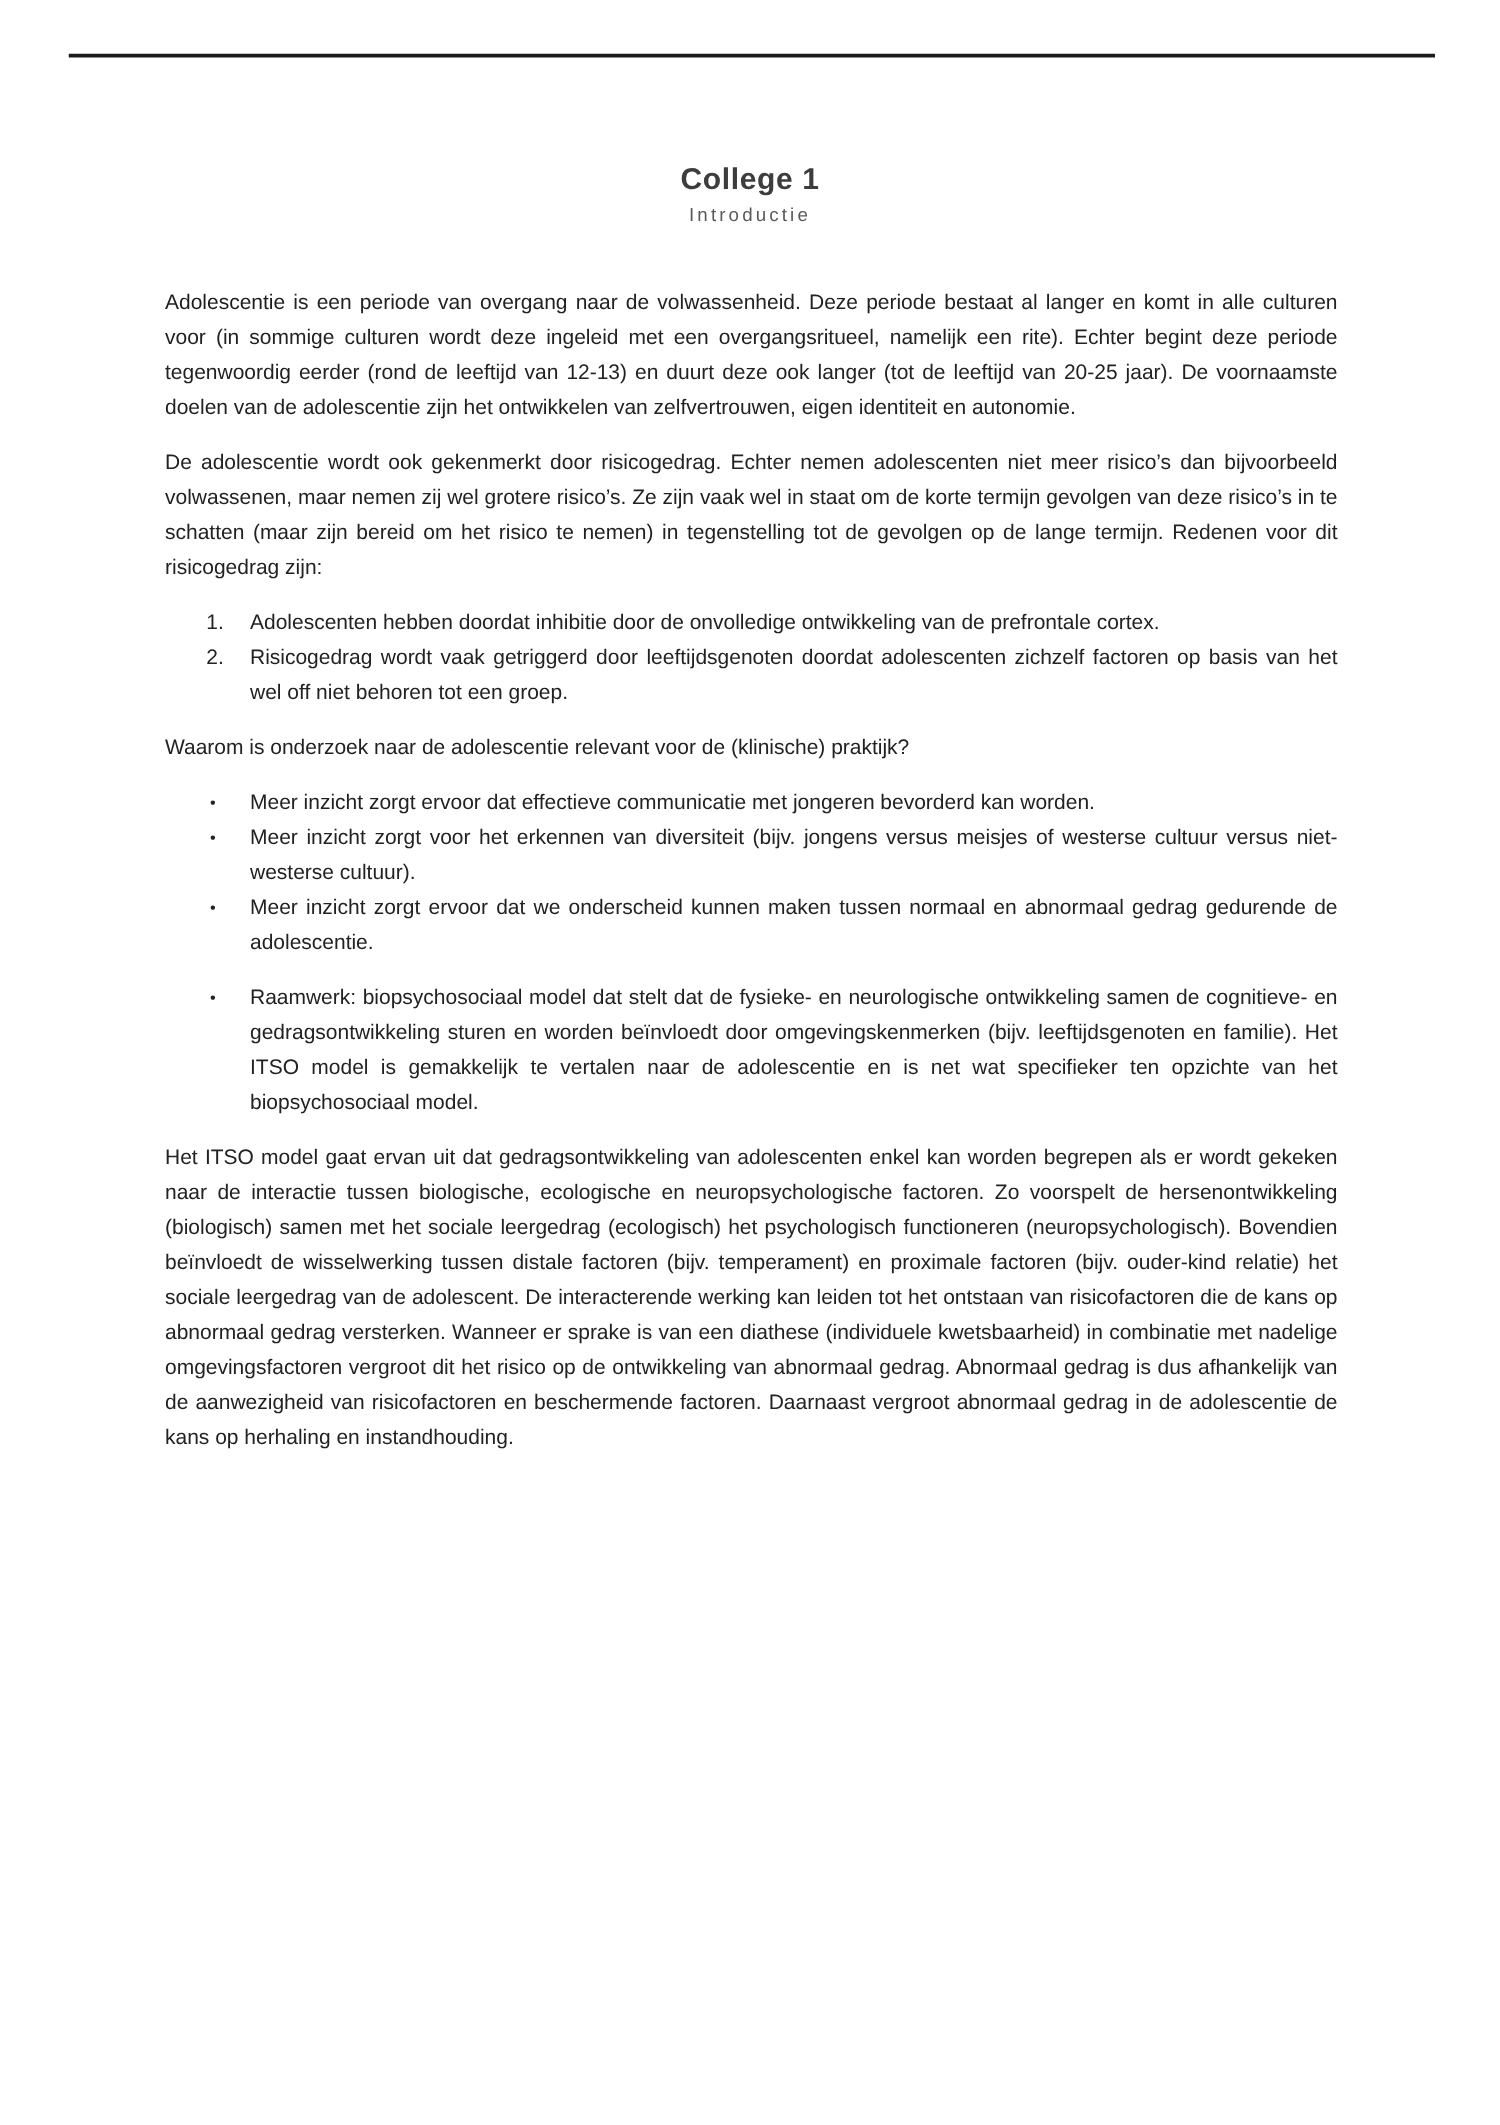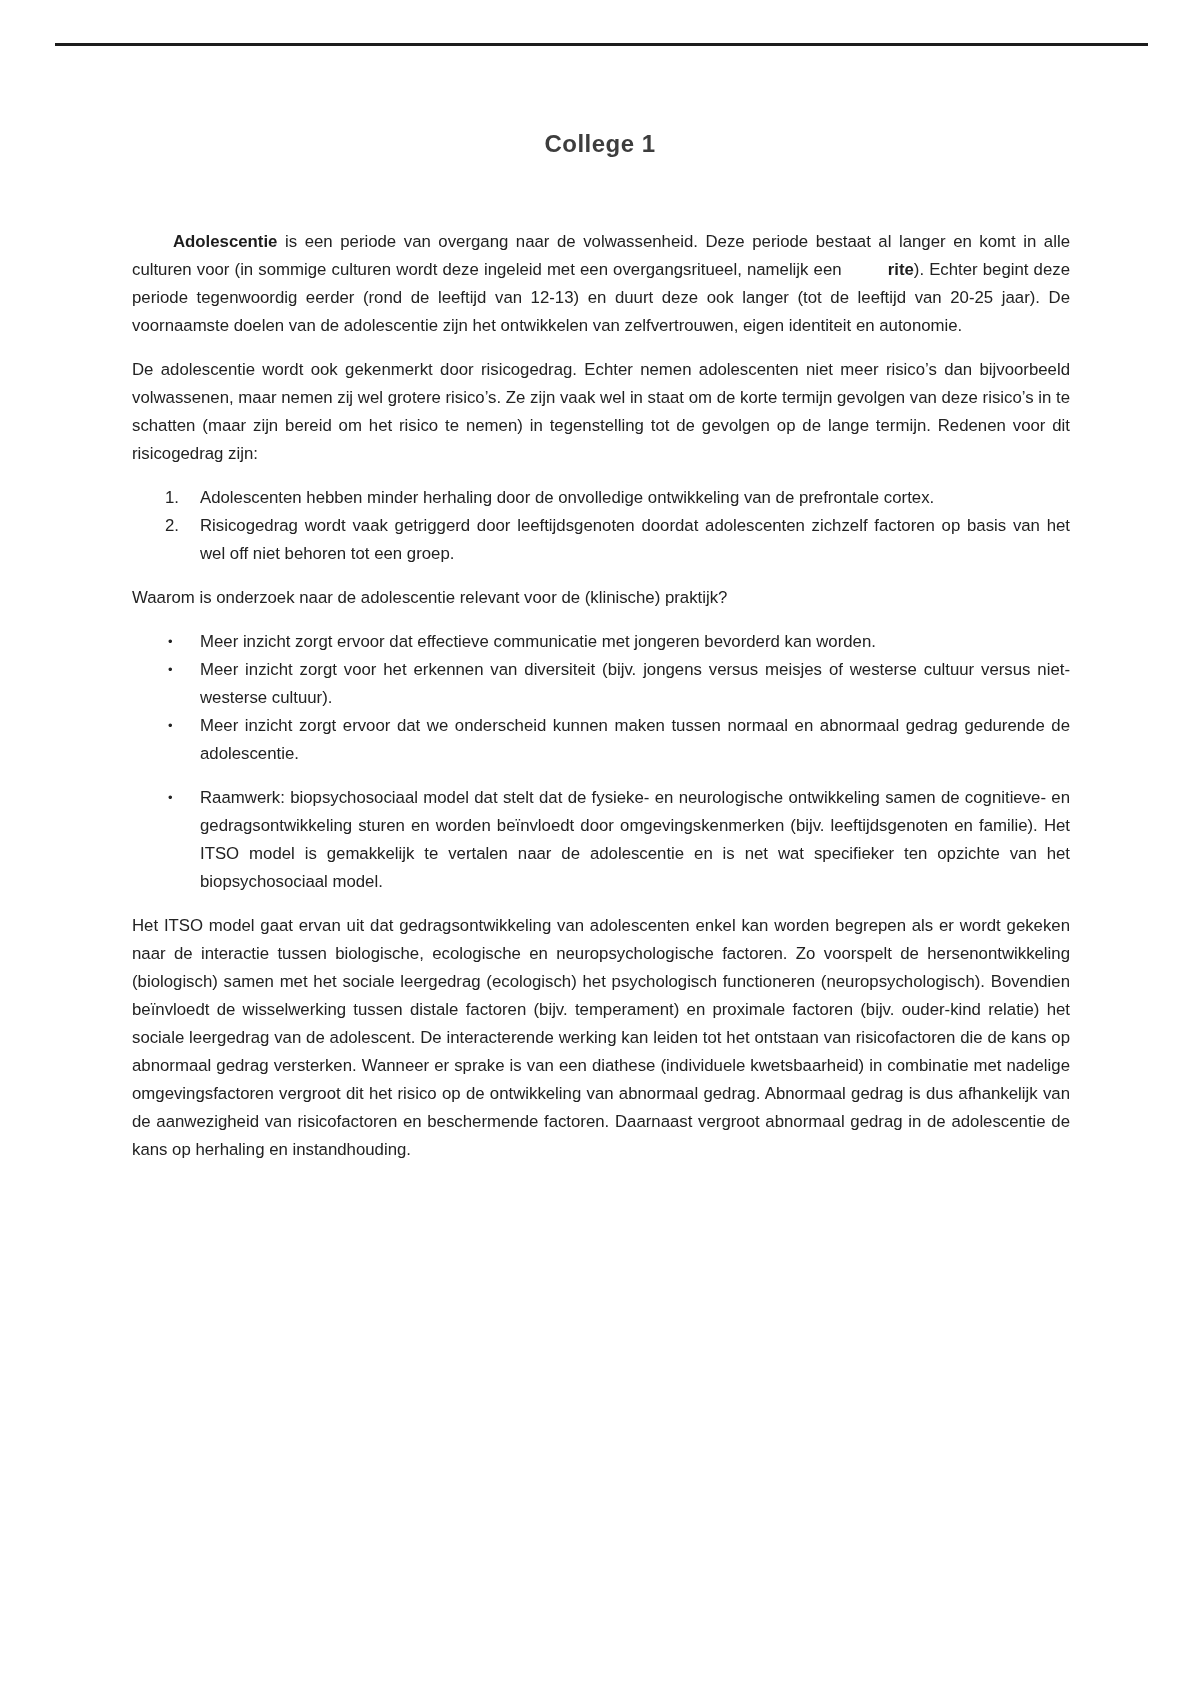--- a/index.html
+++ b/index.html
@@ -80,43 +80,44 @@
   }
   .list-item .item-text {
     flex: 1 1 auto;
     text-align: justify;
   }
   .heading-line {
     margin: 0;
   }
   .heading-line .hd-bold { font-weight: bold; }
   .heading-line .hd-italic { font-style: italic; }
-  strong { font-weight: bold; color: #1d1d1d; margin-left: 41px; }
+  strong { font-weight: normal; color: #1d1d1d; }
 </style>
 </head>
 <body>
 
 <div class="page">
 
   <div class="rule top-rule"></div>
 
   <div class="title-block">
     <h1 class="doc-title">College 1</h1>
+    <div class="doc-subtitle">Introductie</div>
   </div>
 
   <div class="content">
 
     <p class="para"><strong>Adolescentie</strong><span> is een periode van overgang naar de volwassenheid. Deze periode bestaat al langer en komt in alle culturen voor (in sommige culturen wordt deze ingeleid met een overgangsritueel, namelijk een </span><strong>rite</strong><span>). Echter begint deze periode tegenwoordig eerder (rond de leeftijd van 12-13) en duurt deze ook langer (tot de leeftijd van 20-25 jaar). De voornaamste doelen van de adolescentie zijn het ontwikkelen van zelfvertrouwen, eigen identiteit en autonomie.</span></p>
 
     <p class="para">De adolescentie wordt ook gekenmerkt door risicogedrag. Echter nemen adolescenten niet meer risico’s dan bijvoorbeeld volwassenen, maar nemen zij wel grotere risico’s. Ze zijn vaak wel in staat om de korte termijn gevolgen van deze risico’s in te schatten (maar zijn bereid om het risico te nemen) in tegenstelling tot de gevolgen op de lange termijn. Redenen voor dit risicogedrag zijn:</p>
 
     <div class="num-list">
       <div class="list-item">
         <span class="marker-col">1.</span>
-        <span class="item-text">Adolescenten hebben minder herhaling door de onvolledige ontwikkeling van de prefrontale cortex.</span>
+        <span class="item-text">Adolescenten hebben doordat inhibitie door de onvolledige ontwikkeling van de prefrontale cortex.</span>
       </div>
       <div class="list-item">
         <span class="marker-col">2.</span>
         <span class="item-text">Risicogedrag wordt vaak getriggerd door leeftijdsgenoten doordat adolescenten zichzelf factoren op basis van het wel off niet behoren tot een groep.</span>
       </div>
     </div>
 
     <p class="para gap-lg">Waarom is onderzoek naar de adolescentie relevant voor de (klinische) praktijk?</p>
 
     <div class="bullet-list">

